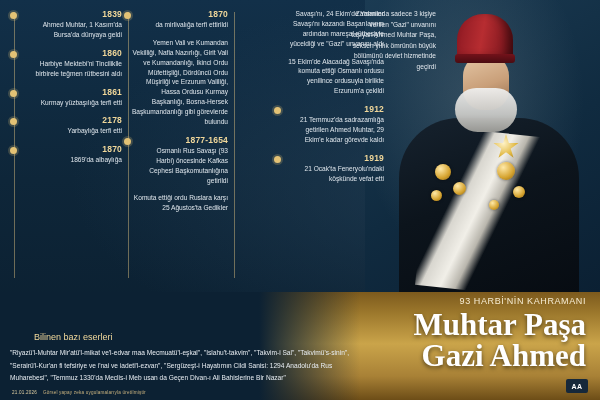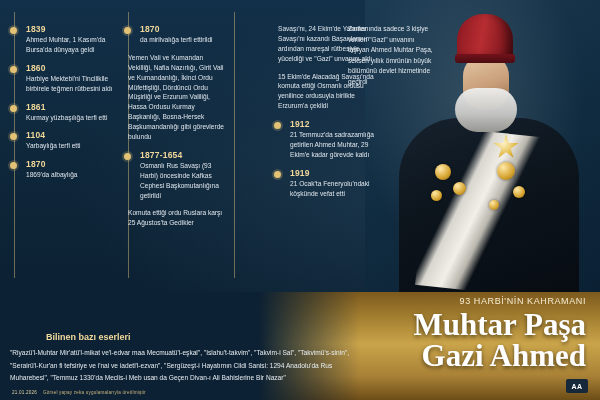--- a/index.html
+++ b/index.html
@@ -80,21 +80,21 @@
   .goldband:before{
     content:"";position:absolute;inset:0;
     background:linear-gradient(100deg,rgba(255,255,255,.14) 0%,rgba(255,255,255,0) 35%);
   }
   .goldband .dark{
     position:absolute;left:0;top:0;bottom:0;width:360px;
     background:linear-gradient(90deg,#0c2133 0%,#0c2133 72%,rgba(12,33,51,0) 100%);
   }
   
   .cols{position:absolute;left:0;top:0;width:600px;height:292px;}
-  .col{position:absolute;top:24px;color:#e9eef2;}
+  .col{position:absolute;top:9px;color:#e9eef2;text-align:right;}
   .c1{left:14px;width:108px;}
   .c2{left:128px;width:100px;}
   .c3{left:234px;width:106px;margin-left:44px;}
   .c4{left:348px;width:88px;}
   .line{
     position:absolute;top:12px;bottom:14px;width:1px;background:rgba(230,200,130,.45);
   }
   .l1{left:14px;} .l2{left:128px;} .l3{left:234px;}
   .item{position:relative;padding-left:12px;margin-bottom:8px;}
   .item .dot{
@@ -108,21 +108,21 @@
   .tx{font-size:6.6px;line-height:1.5;color:#dfe6ec;}
   .plain{font-size:6.6px;line-height:1.5;color:#dfe6ec;margin-bottom:8px;}
   .note{
     font-size:6.6px;line-height:1.6;color:#e2e8ee;
   }
   
   .works{
     position:absolute;left:10px;bottom:16px;width:344px;color:#eef2f5;
   }
   .works h3{
-    margin:0 0 5px 16px;font-size:9px;color:#f2d99c;font-weight:bold;padding-left:20px;
+    margin:0 0 5px 4px;font-size:9px;color:#f2d99c;font-weight:normal;padding-left:20px;
   }
   .works p{
     margin:0;font-size:6.6px;line-height:1.85;color:#e7ecf1;
   }
   .stamp{
     position:absolute;left:12px;bottom:5px;font-size:4.6px;color:#c9b27e;letter-spacing:.2px;
   }
   .stamp .d{color:#e0cfa2;}
   
   .title{
@@ -182,21 +182,21 @@
         <div class="yr">1860</div>
         <div class="tx">Harbiye Mektebi'ni Tinciliklle birbirele teğmen rütbesini aldı</div>
       </div>
       <div class="item">
         <span class="dot"></span>
         <div class="yr">1861</div>
         <div class="tx">Kurmay yüzbaşılığa terfi etti</div>
       </div>
       <div class="item">
         <span class="dot"></span>
-        <div class="yr">1104</div>
+        <div class="yr">2178</div>
         <div class="tx">Yarbaylığa terfi etti</div>
       </div>
       <div class="item">
         <span class="dot"></span>
         <div class="yr">1870</div>
         <div class="tx">1869'da albaylığa</div>
       </div>
     </div>
 
     <div class="col c2">

